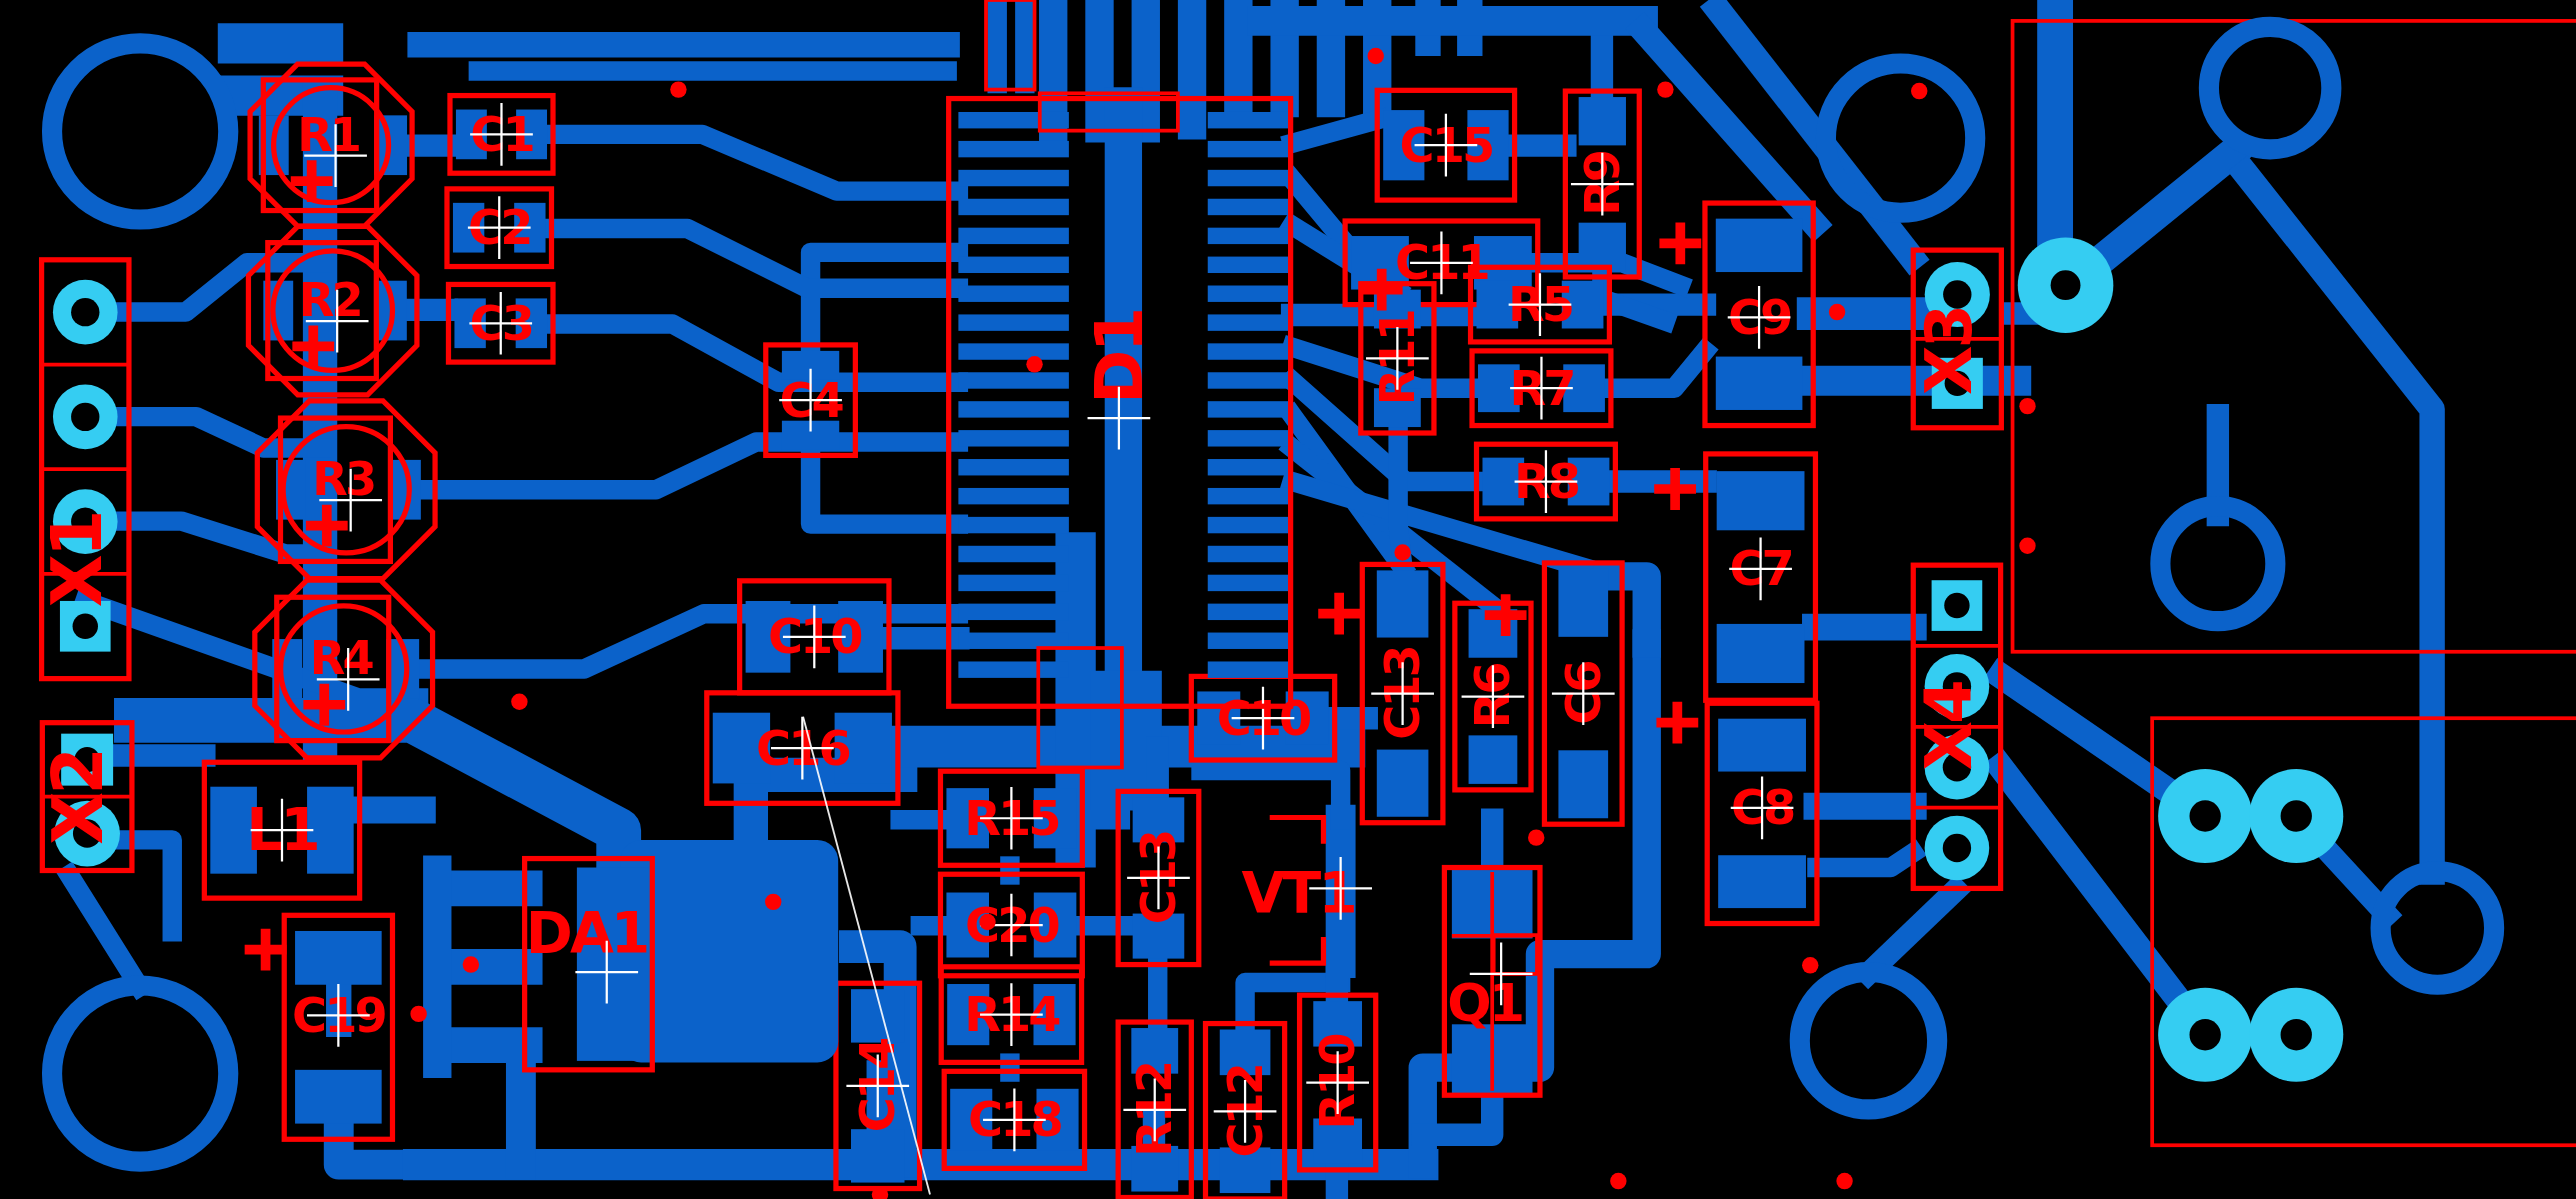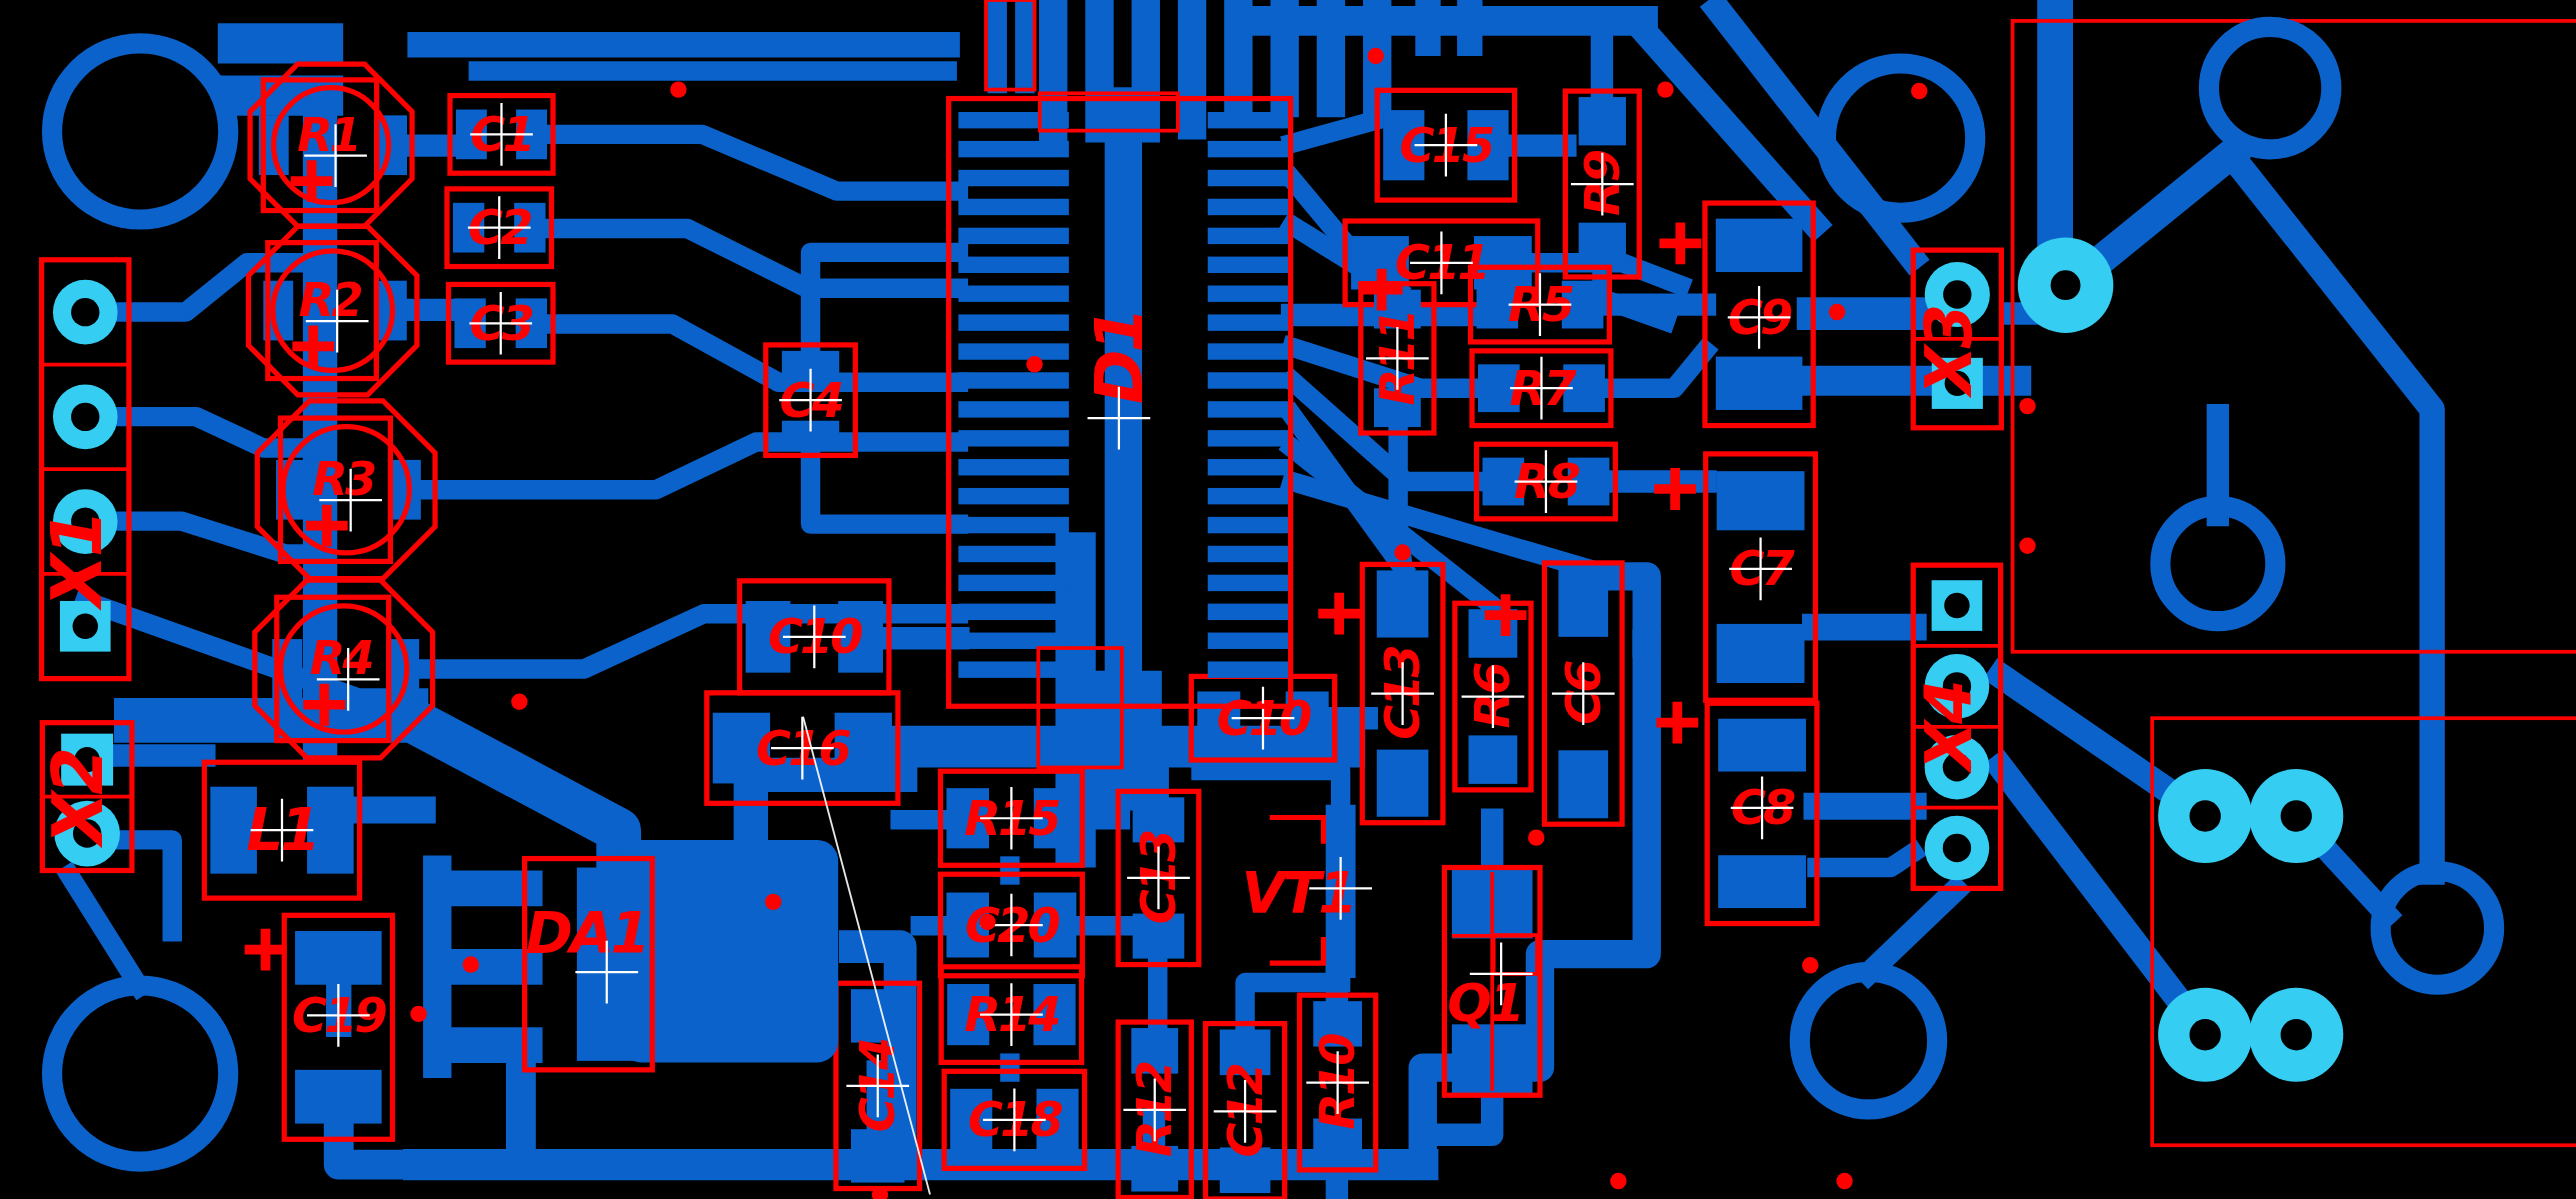--- a/index.html
+++ b/index.html
@@ -1,17 +1,17 @@
 <!DOCTYPE html>
 <html style="--bg: #000000; --copper: #0b62ca; --pad: #35cdf2; --silk: #ff0000; --wire: #ffffff;font-size:12px"><head>
 <meta charset="utf-8">
 <style>
   html,body{margin:0;padding:0;background:#000;}
   body{width:2576px;height:1199px;overflow:hidden;font-family:"DejaVu Sans",sans-serif;}
-  .board{position:relative;width:2576px;height:1131px;background:var(--bg,#000);font-style:italic;}
+  .board{position:relative;width:2576px;height:1131px;background:var(--bg,#000);}
   svg{position:absolute;left:0;top:0;display:block;}
   .tr{stroke:var(--copper,#0b62ca);fill:none;stroke-linejoin:round;stroke-linecap:square;}
   .pad{fill:var(--copper,#0b62ca);}
   .silk{stroke:var(--silk,#ff0000);fill:none;stroke-width:7;stroke-linejoin:miter;}
   .silkthin{stroke:var(--silk,#ff0000);fill:none;stroke-width:5;}
   .lbl{fill:var(--silk,#ff0000);font-family:"DejaVu Sans",sans-serif;font-weight:bold;letter-spacing:-4px;}
   .cross{stroke:var(--wire,#ffffff);stroke-width:3;fill:none;}
   .plus{stroke:var(--silk,#ff0000);stroke-width:13;fill:none;}
   .ring{stroke:var(--copper,#0b62ca);fill:none;}
   .cyan{fill:var(--pad,#35cdf2);}

